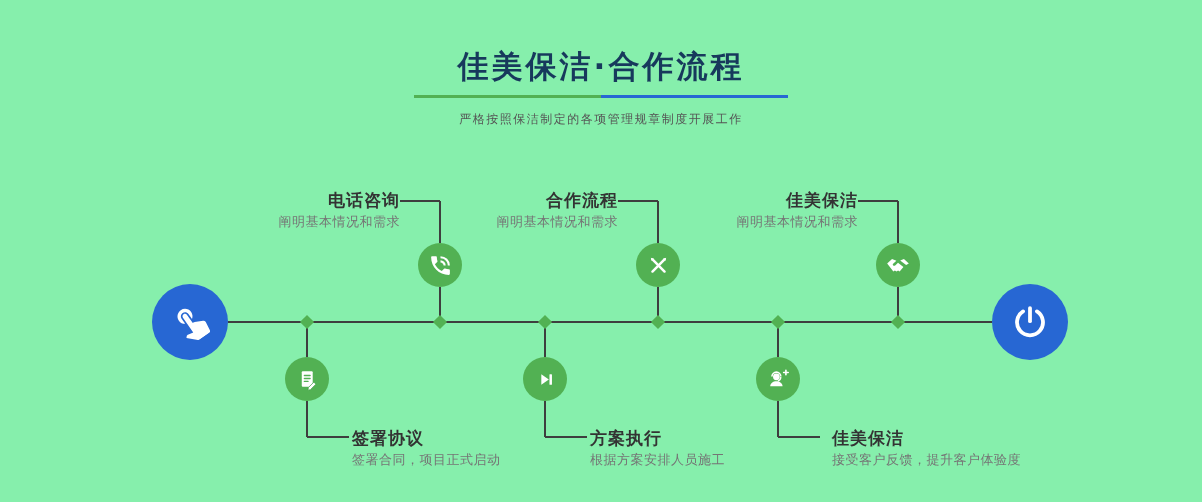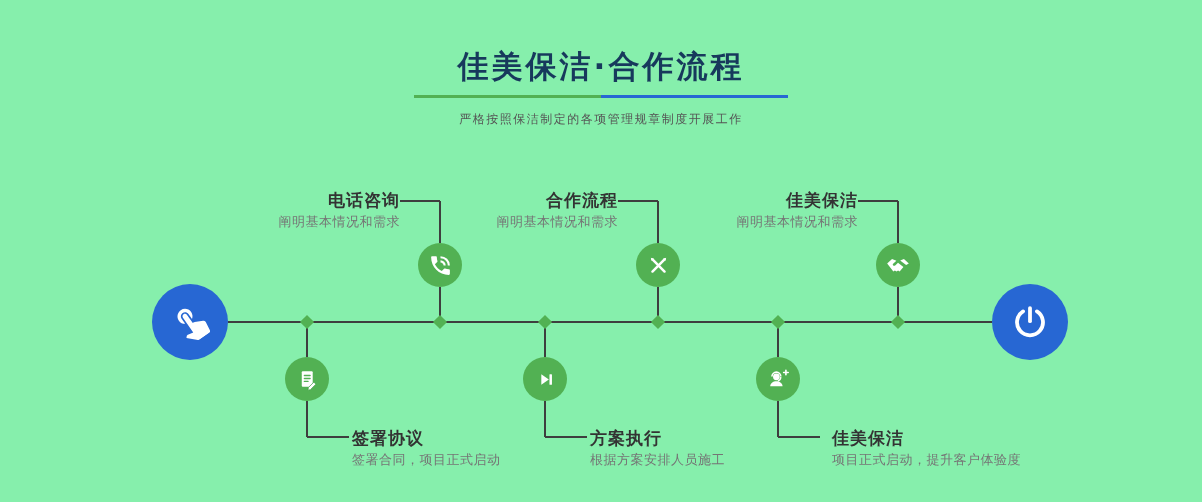--- a/index.html
+++ b/index.html
@@ -188,16 +188,16 @@
   <div class="lbl lb lb2">
     <div class="t">方案执行</div>
     <div class="d">根据方案安排人员施工</div>
   </div>
   <div class="lbl lb lb1">
     <div class="t">签署协议</div>
     <div class="d">签署合同，项目正式启动</div>
   </div>
   <div class="lbl lb lb3">
     <div class="t">佳美保洁</div>
-    <div class="d">项目正式启动，提升客户体验度</div>
+    <div class="d">接受客户反馈，提升客户体验度</div>
   </div>
 
 </div>
 
 </body></html>

